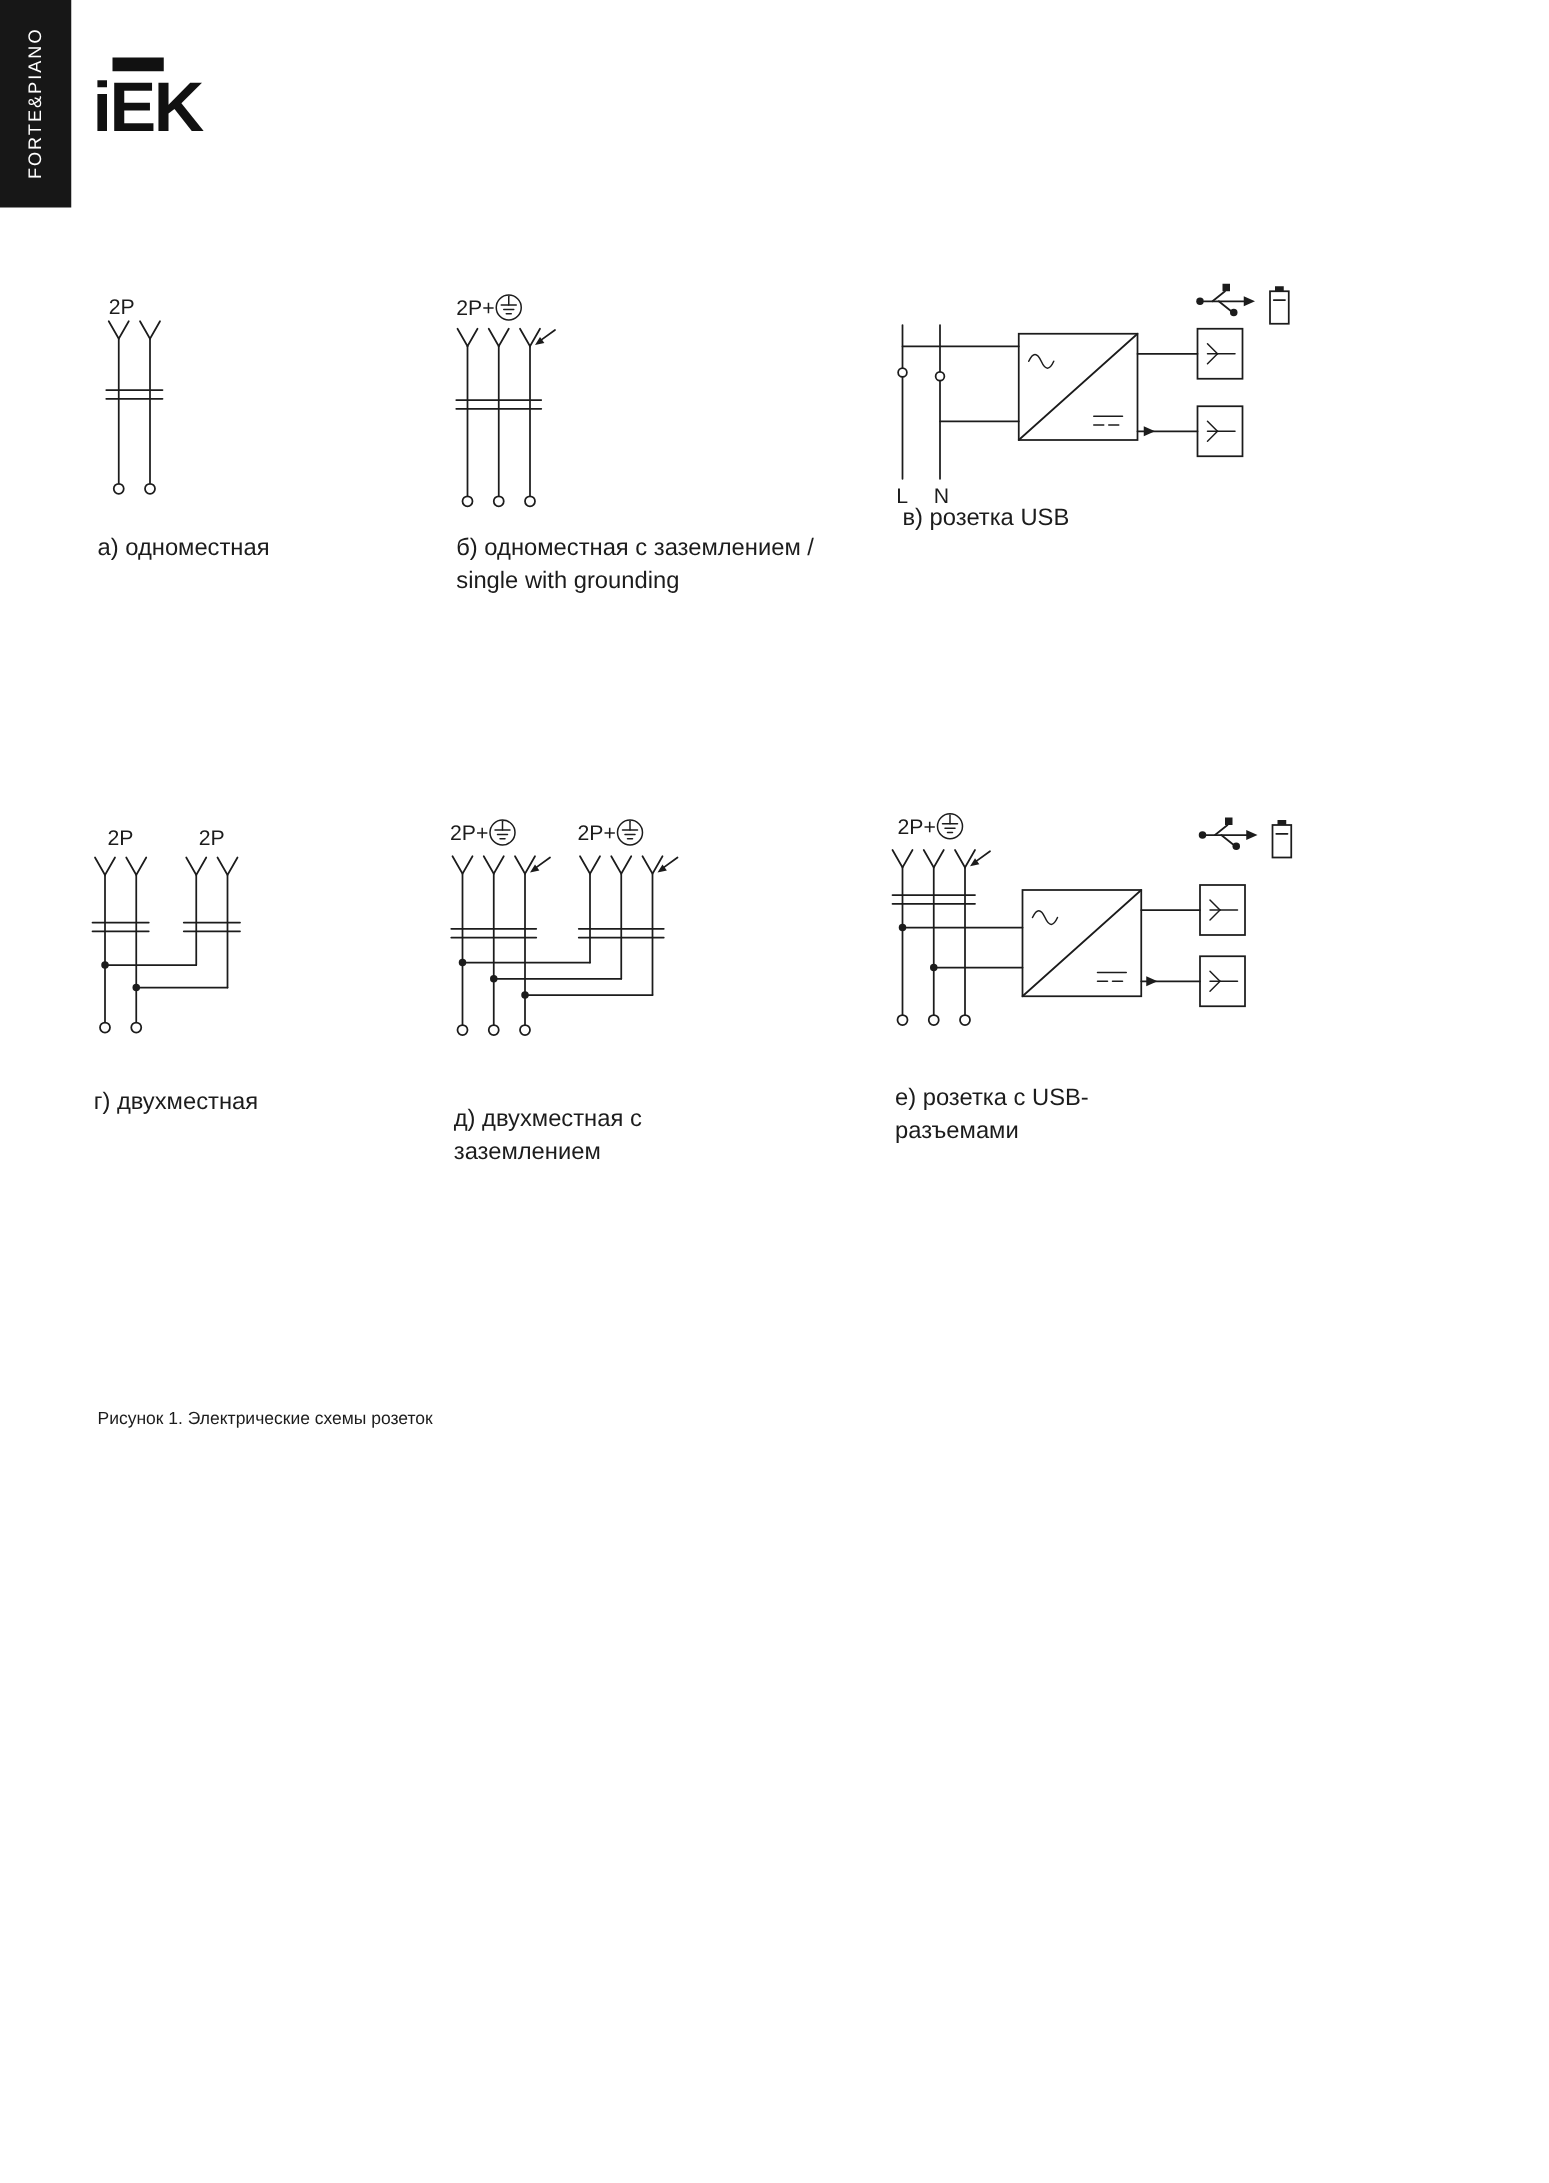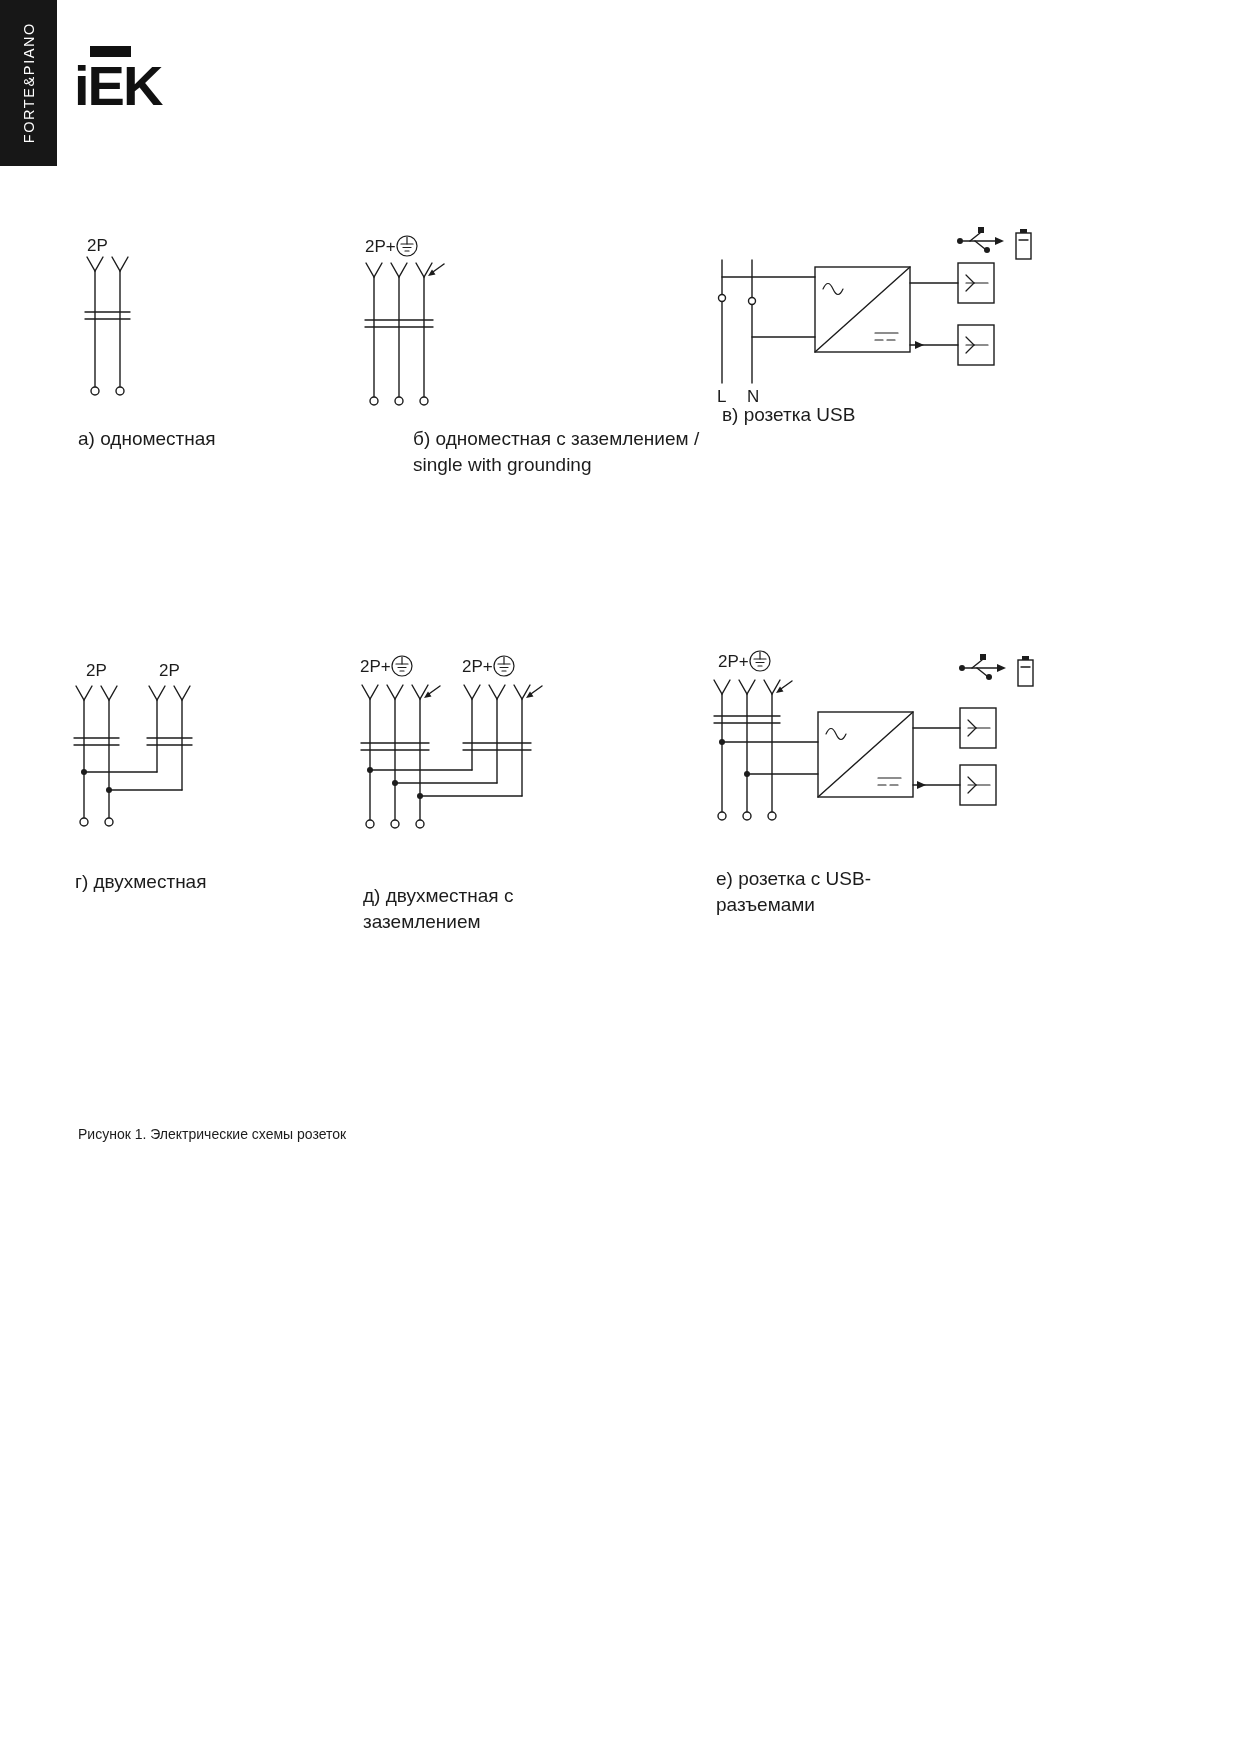--- a/index.html
+++ b/index.html
@@ -28,21 +28,21 @@
   .fig-caption { position:absolute; left:78px; top:1126px; font-size:14px; color:#1c1c1c; }
 
   .pos-a { left:75px;  top:235px; }
   .pos-b { left:360px; top:235px; }
   .pos-v { left:710px; top:225px; }
   .pos-g { left:70px;  top:660px; }
   .pos-d { left:355px; top:655px; }
   .pos-e { left:710px; top:650px; }
 
   .cap-a { left:78px;  top:426px; }
-  .cap-b { left:365px; top:426px; width:320px;margin-left:48px; }
+  .cap-b { left:365px; top:426px; width:320px; }
   .cap-v { left:722px; top:402px; }
   .cap-g { left:75px;  top:869px; }
   .cap-d { left:363px; top:866px; width:230px;margin-top:17px; }
   .cap-e { left:716px; top:866px; width:230px; }
 </style>
 </head>
 <body>
 
 <div class="page">
 

